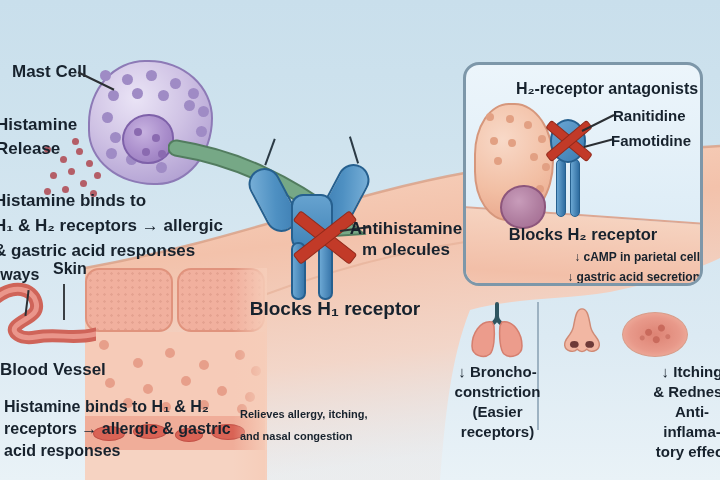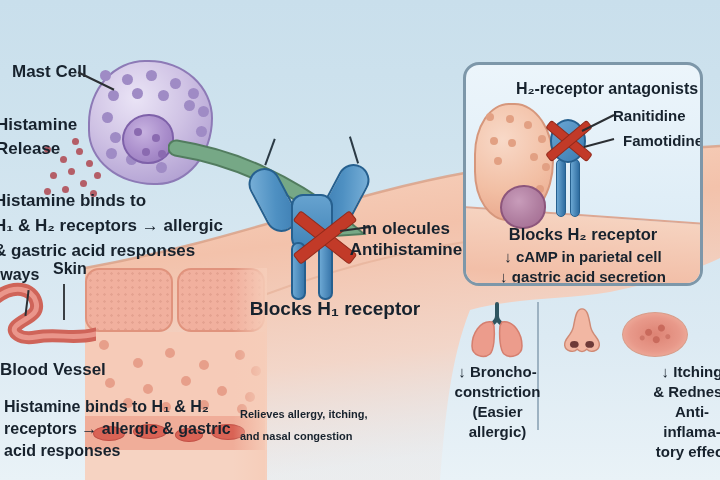--- a/index.html
+++ b/index.html
@@ -124,23 +124,23 @@
      background:linear-gradient(135deg,#6aa6d4,#3c7cb1);border:2px solid #26608f;box-sizing:border-box;}
   .h2leg{position:absolute;width:10px;height:58px;border-radius:5px;z-index:1;
      background:linear-gradient(90deg,#6ba7d3,#2f6da1);border:1px solid #26608f;box-sizing:border-box;}
   .h2leg1{left:90px;top:94px;} .h2leg2{left:104px;top:94px;}
   .h2x{position:absolute;left:74px;top:50px;width:58px;height:52px;z-index:3;}
   .h2x i{position:absolute;left:2px;top:21px;width:54px;height:10px;background:#c23a28;
      border:1px solid #93291a;border-radius:3px;box-sizing:border-box;}
   .h2x i:first-child{transform:rotate(40deg);} .h2x i:last-child{transform:rotate(-40deg);}
   .drug-lines{position:absolute;left:108px;top:42px;z-index:3;}
   .drug1{position:absolute;left:147px;top:42px;font-size:15px;z-index:3;}
-  .drug2{position:absolute;left:145px;top:67px;font-size:15px;z-index:3;margin-left:12px;}
+  .drug2{position:absolute;left:145px;top:67px;font-size:15px;z-index:3;}
   .box-heading{position:absolute;top:160px;width:100%;text-align:center;font-size:16.5px;z-index:2;}
-  .box-effects{position:absolute;top:182px;width:100%;text-align:center;font-size:15px;line-height:20px;z-index:2;}
+  .box-effects{position:absolute;top:182px;width:100%;text-align:right;font-size:12px;line-height:20px;z-index:2;}
 
   
   .benefit{z-index:6;text-align:center;font-size:15px;line-height:20px;}
   .b-lungs{left:450px;top:362px;width:95px;}
   .b-nose{left:545px;top:362px;width:75px;}
   .b-itch{left:652px;top:362px;width:80px;}
   .divider{left:537px;top:302px;width:2px;height:128px;background:#9db2c2;z-index:6;}
   .lungs-svg{left:466px;top:302px;z-index:6;}
   .nose-svg{left:556px;top:306px;z-index:6;}
   .itch-patch{left:622px;top:312px;width:66px;height:45px;border-radius:50%;z-index:6;
@@ -247,22 +247,22 @@
     <span class="part leg-l"></span>
     <span class="part leg-r"></span>
   </div>
   <div class="abs x-mark">
     <span class="xbar xb1"></span>
       <span class="xbar xb2"></span>
   </div>
   <div class="abs line x-pointer"></div>
 
   <div class="abs txt anti-label">
+    <div>Antihistamine</div>
     <div>m olecules</div>
-    <div>Antihistamine</div>
   </div>
 
   <div class="abs txt h1-heading">Blocks H₁ receptor</div>
   <div class="abs txt h1-result">
     <div>Relieves allergy, itching,</div>
     <div>and nasal congestion</div>
   </div>
 
   <div class="abs h2-box">
     <div class="box-membrane"></div>
@@ -301,21 +301,21 @@
     <path d="M27,2 C21,2 20,11 18,21 C16,30 8,33 9,40 C10,46 18,48 22,44 C25,47 29,47 32,44 C36,48 44,46 45,40 C46,33 38,30 36,21 C34,11 33,2 27,2 Z" fill="#f2b7a3" stroke="#cf8a75" stroke-width="1.5"></path>
     <ellipse cx="19" cy="39" rx="4.5" ry="3.5" fill="#6e3a38"></ellipse>
     <ellipse cx="35" cy="39" rx="4.5" ry="3.5" fill="#6e3a38"></ellipse>
   </svg>
   <div class="abs itch-patch"></div>
 
   <div class="abs txt benefit b-lungs">
     <div>↓ Broncho-</div>
     <div>constriction</div>
     <div>(Easier</div>
-    <div>allergic)</div>
+    <div>receptors)</div>
   </div>
   <div class="abs txt benefit b-itch">
     <div>↓ Itching</div>
     <div>&amp; Redness</div>
     <div>Anti-inflama-</div>
     <div>tory effect</div>
   </div>
 
 
 

